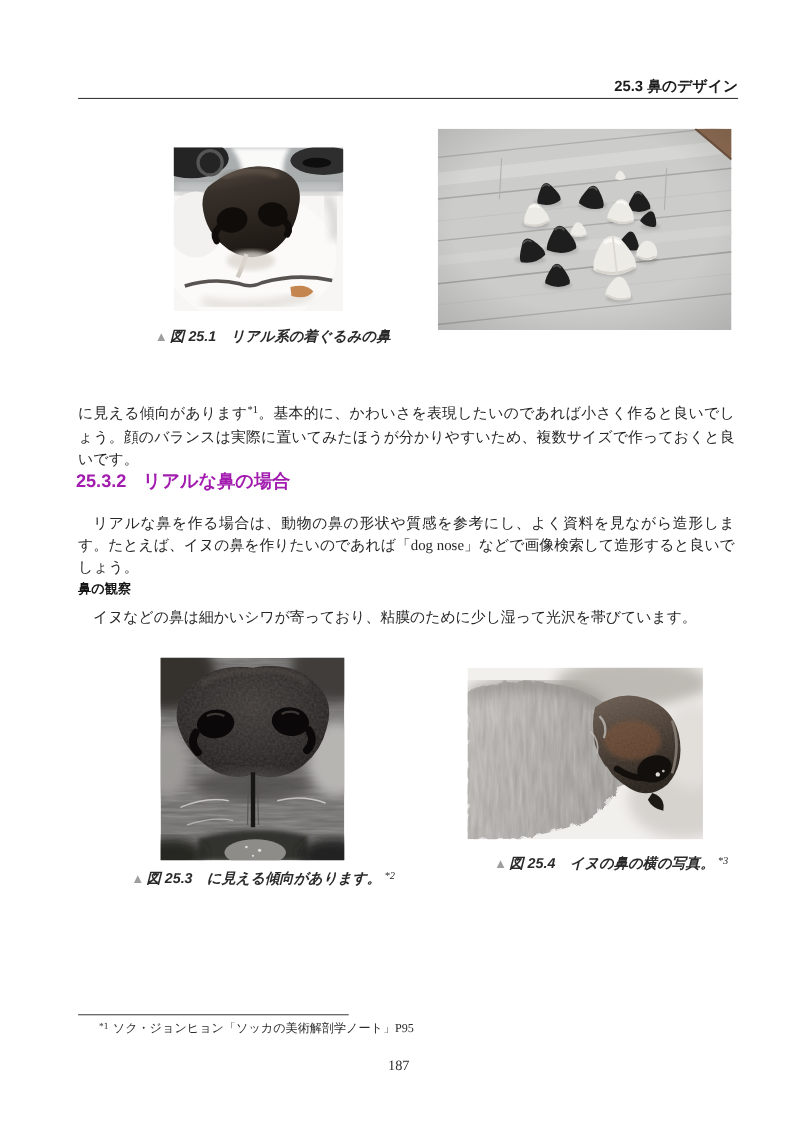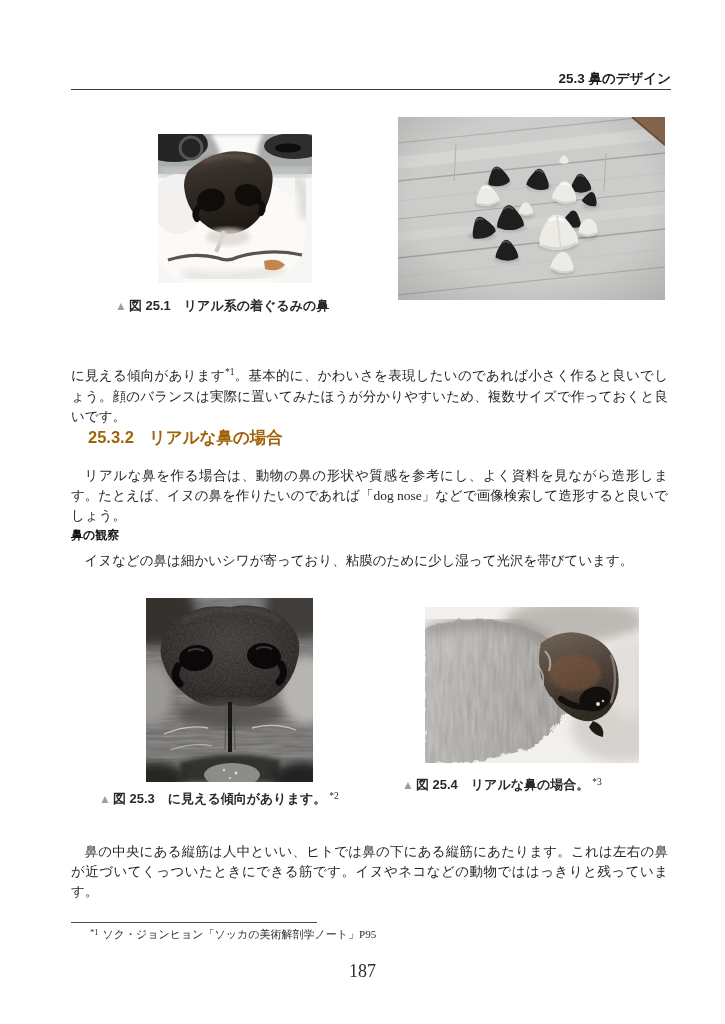--- a/index.html
+++ b/index.html
@@ -3,35 +3,35 @@
 <meta charset="utf-8">
 <style>
   html,body{margin:0;padding:0;background:#ffffff;}
   .page{position:relative;width:725px;height:1024px;background:#ffffff;overflow:hidden;
         font-family:"Liberation Serif","DejaVu Serif",serif;color:#262626;padding-left:15px;}
   .abs{position:absolute;}
   .sans{font-family:"Liberation Sans","DejaVu Sans",sans-serif;}
   .header-title{left:71px;top:70px;width:600px;text-align:right;font-size:13.5px;font-weight:bold;color:#1c1c1c;}
   .header-rule{left:71px;top:89px;width:600px;height:1px;background:#3a3a3a;}
   .fig svg{display:block;}
-  .caption{font-size:13px;font-weight:bold;text-align:left;white-space:nowrap;color:#2a2a2a;}
+  .caption{font-size:13px;font-weight:bold;text-align:right;white-space:nowrap;color:#2a2a2a;font-style:italic;}
   .caption .marker{color:#9e9e9e;margin-right:2px;font-size:12px;}
   .caption .flabel{margin-right:13px;}
   .cap-ref{font-family:"Liberation Serif","DejaVu Serif",serif;font-weight:400;font-size:9.5px;
            position:relative;top:-4px;margin-left:3px;}
   .body-text{left:71px;width:597px;margin:0;font-size:13.5px;line-height:20px;text-align:justify;}
   .indent{text-indent:1em;}
   .sup{font-size:9.5px;position:relative;top:-5px;}
-  .h2{left:88px;margin:0;font-size:16.5px;font-weight:bold;color:#a16207;}
+  .h2{left:69px;margin:0;font-size:16.5px;font-weight:bold;color:#a21caf;}
   .h2 .h-num{margin-right:15px;}
   .h3{left:71px;margin:0;font-size:12px;font-weight:bold;color:#161616;}
   .footnote-rule{left:71px;top:922px;width:246px;height:1px;background:#4a4a4a;}
   .footnote{left:71px;top:927px;width:520px;padding-left:19px;font-size:11px;color:#2c2c2c;}
   .fn-marker{font-size:8.5px;position:relative;top:-3px;margin-right:4px;}
-  .page-number{left:0;top:961px;width:725px;text-align:center;font-size:18px;color:#2c2c2c;}
+  .page-number{left:0;top:961px;width:725px;text-align:center;font-size:13px;color:#2c2c2c;}
 </style>
 </head>
 <body>
 
 <div class="page">
 
   <div class="abs header-title sans">25.3 鼻のデザイン</div>
   <div class="abs header-rule"></div>
 
   <div class="abs fig" style="left:158px;top:134px">
@@ -326,24 +326,23 @@
       <circle cx="173" cy="97" r="2" fill="#e9e7e4" opacity="0.95"></circle>
       <circle cx="178" cy="94" r="1.3" fill="#cfccc8" opacity="0.9"></circle>
       <path d="M186,48 Q194,70 186,96" stroke="#8d857d" stroke-width="2.5" fill="none" opacity="0.8"></path>
       <path d="M168,114 Q180,118 178,130 Q168,128 164,120 Z" fill="#1d1a16"></path>
       <path d="M120,44 Q128,52 124,64" stroke="#bdbab6" stroke-width="2" fill="none" opacity="0.8"></path>
       <path d="M112,58 Q120,66 118,78" stroke="#c6c3bf" stroke-width="1.6" fill="none" opacity="0.8"></path>
       <path d="M126,90 Q134,100 130,110" stroke="#b3b0ac" stroke-width="1.6" fill="none" opacity="0.8"></path>
     </svg>
   </div>
   <div class="abs caption sans" style="left:402px;top:776px;width:260px">
-    <span class="marker">▲</span><span class="flabel">図 25.4</span><span>リアルな鼻の場合。</span><span class="cap-ref">*3</span>
-  </div>
-
-  <p class="abs body-text indent" style="top:842px">鼻の中央にある縦筋は人中といい、ヒトでは鼻の下にある縦筋にあたります。これは左右の鼻が近づいてくっついたときにできる筋です。イヌやネコなどの動物でははっきりと残っています。</p>
+    <span class="marker">▲</span><span class="flabel">図 25.4</span><span>イヌの鼻の横の写真。</span><span class="cap-ref">*3</span>
+  </div>
+
 
   <div class="abs footnote-rule"></div>
   <div class="abs footnote">
     <span class="fn-marker">*1</span><span>ソク・ジョンヒョン「ソッカの美術解剖学ノート」P95</span>
   </div>
 
   <div class="abs page-number">187</div>
 
 </div>
 

